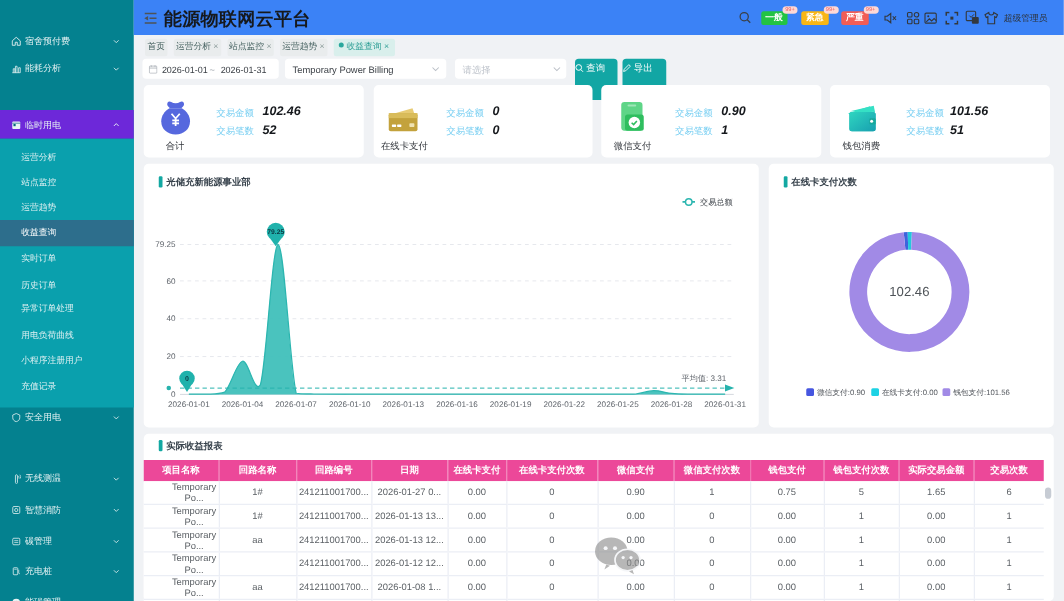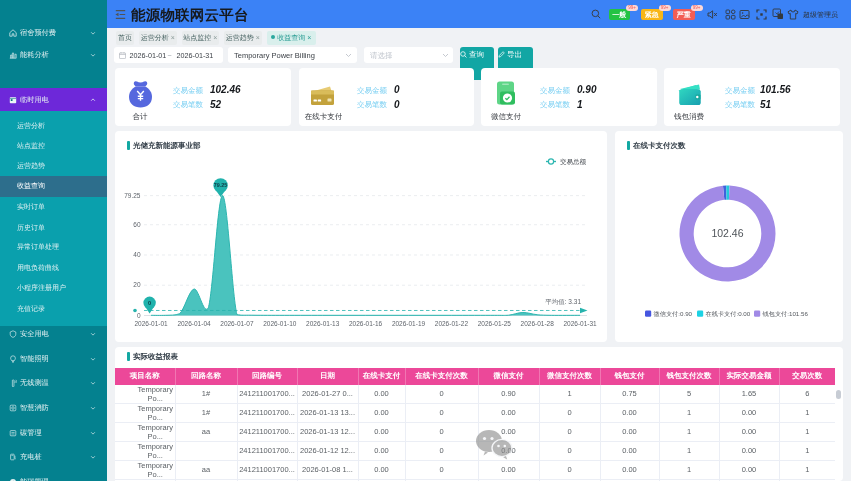--- a/index.html
+++ b/index.html
@@ -110,29 +110,20 @@
       </div>
     <div class="sub-item" style="top:301.8px; height:15px;">
         <span class="txt">充值记录</span>
       </div>
 
     <div class="m-item" style="top:322px; height:24.6px;">
       <svg class="ic" viewBox="0 0 10 10">
           <path d="M5 1l3.5 1.5v2.8c0 2-1.5 3.3-3.5 3.9C3 8.6 1.5 7.3 1.5 5.3V2.5z" fill="none" stroke="#e6f2f3" stroke-width="0.8"></path>
         </svg>
       <span class="txt">安全用电</span>
-      <svg class="chev" viewBox="0 0 8 8">
-          <path d="M1.5 3l2.5 2.5L6.5 3" fill="none" stroke="#cfe6e8" stroke-width="1"></path>
-        </svg>
-    </div>
-    <div class="m-item" style="top:346.6px; height:24.6px;">
-      <svg class="ic" viewBox="0 0 10 10">
-          <path d="M5 1a3 3 0 013 3c0 1.4-1 2-1.2 3H3.2C3 6 2 5.4 2 4a3 3 0 013-3zM3.8 8.2h2.4M4.2 9.2h1.6" fill="none" stroke="#e6f2f3" stroke-width="0.8"></path>
-        </svg>
-      <span class="txt">智能照明</span>
       <svg class="chev" viewBox="0 0 8 8">
           <path d="M1.5 3l2.5 2.5L6.5 3" fill="none" stroke="#cfe6e8" stroke-width="1"></path>
         </svg>
     </div>
     <div class="m-item" style="top:371.2px; height:24.6px;">
       <svg class="ic" viewBox="0 0 10 10">
           <path d="M4.2 8.8a1 1 0 102 0V2a1 1 0 10-2 0z" fill="none" stroke="#e6f2f3" stroke-width="0.8"></path>
           <path d="M7.2 2.2q1.2 1.2 0 2.4M8.6 1q2 2 0 4" fill="none" stroke="#e6f2f3" stroke-width="0.7"></path>
         </svg>
       <span class="txt">无线测温</span>

